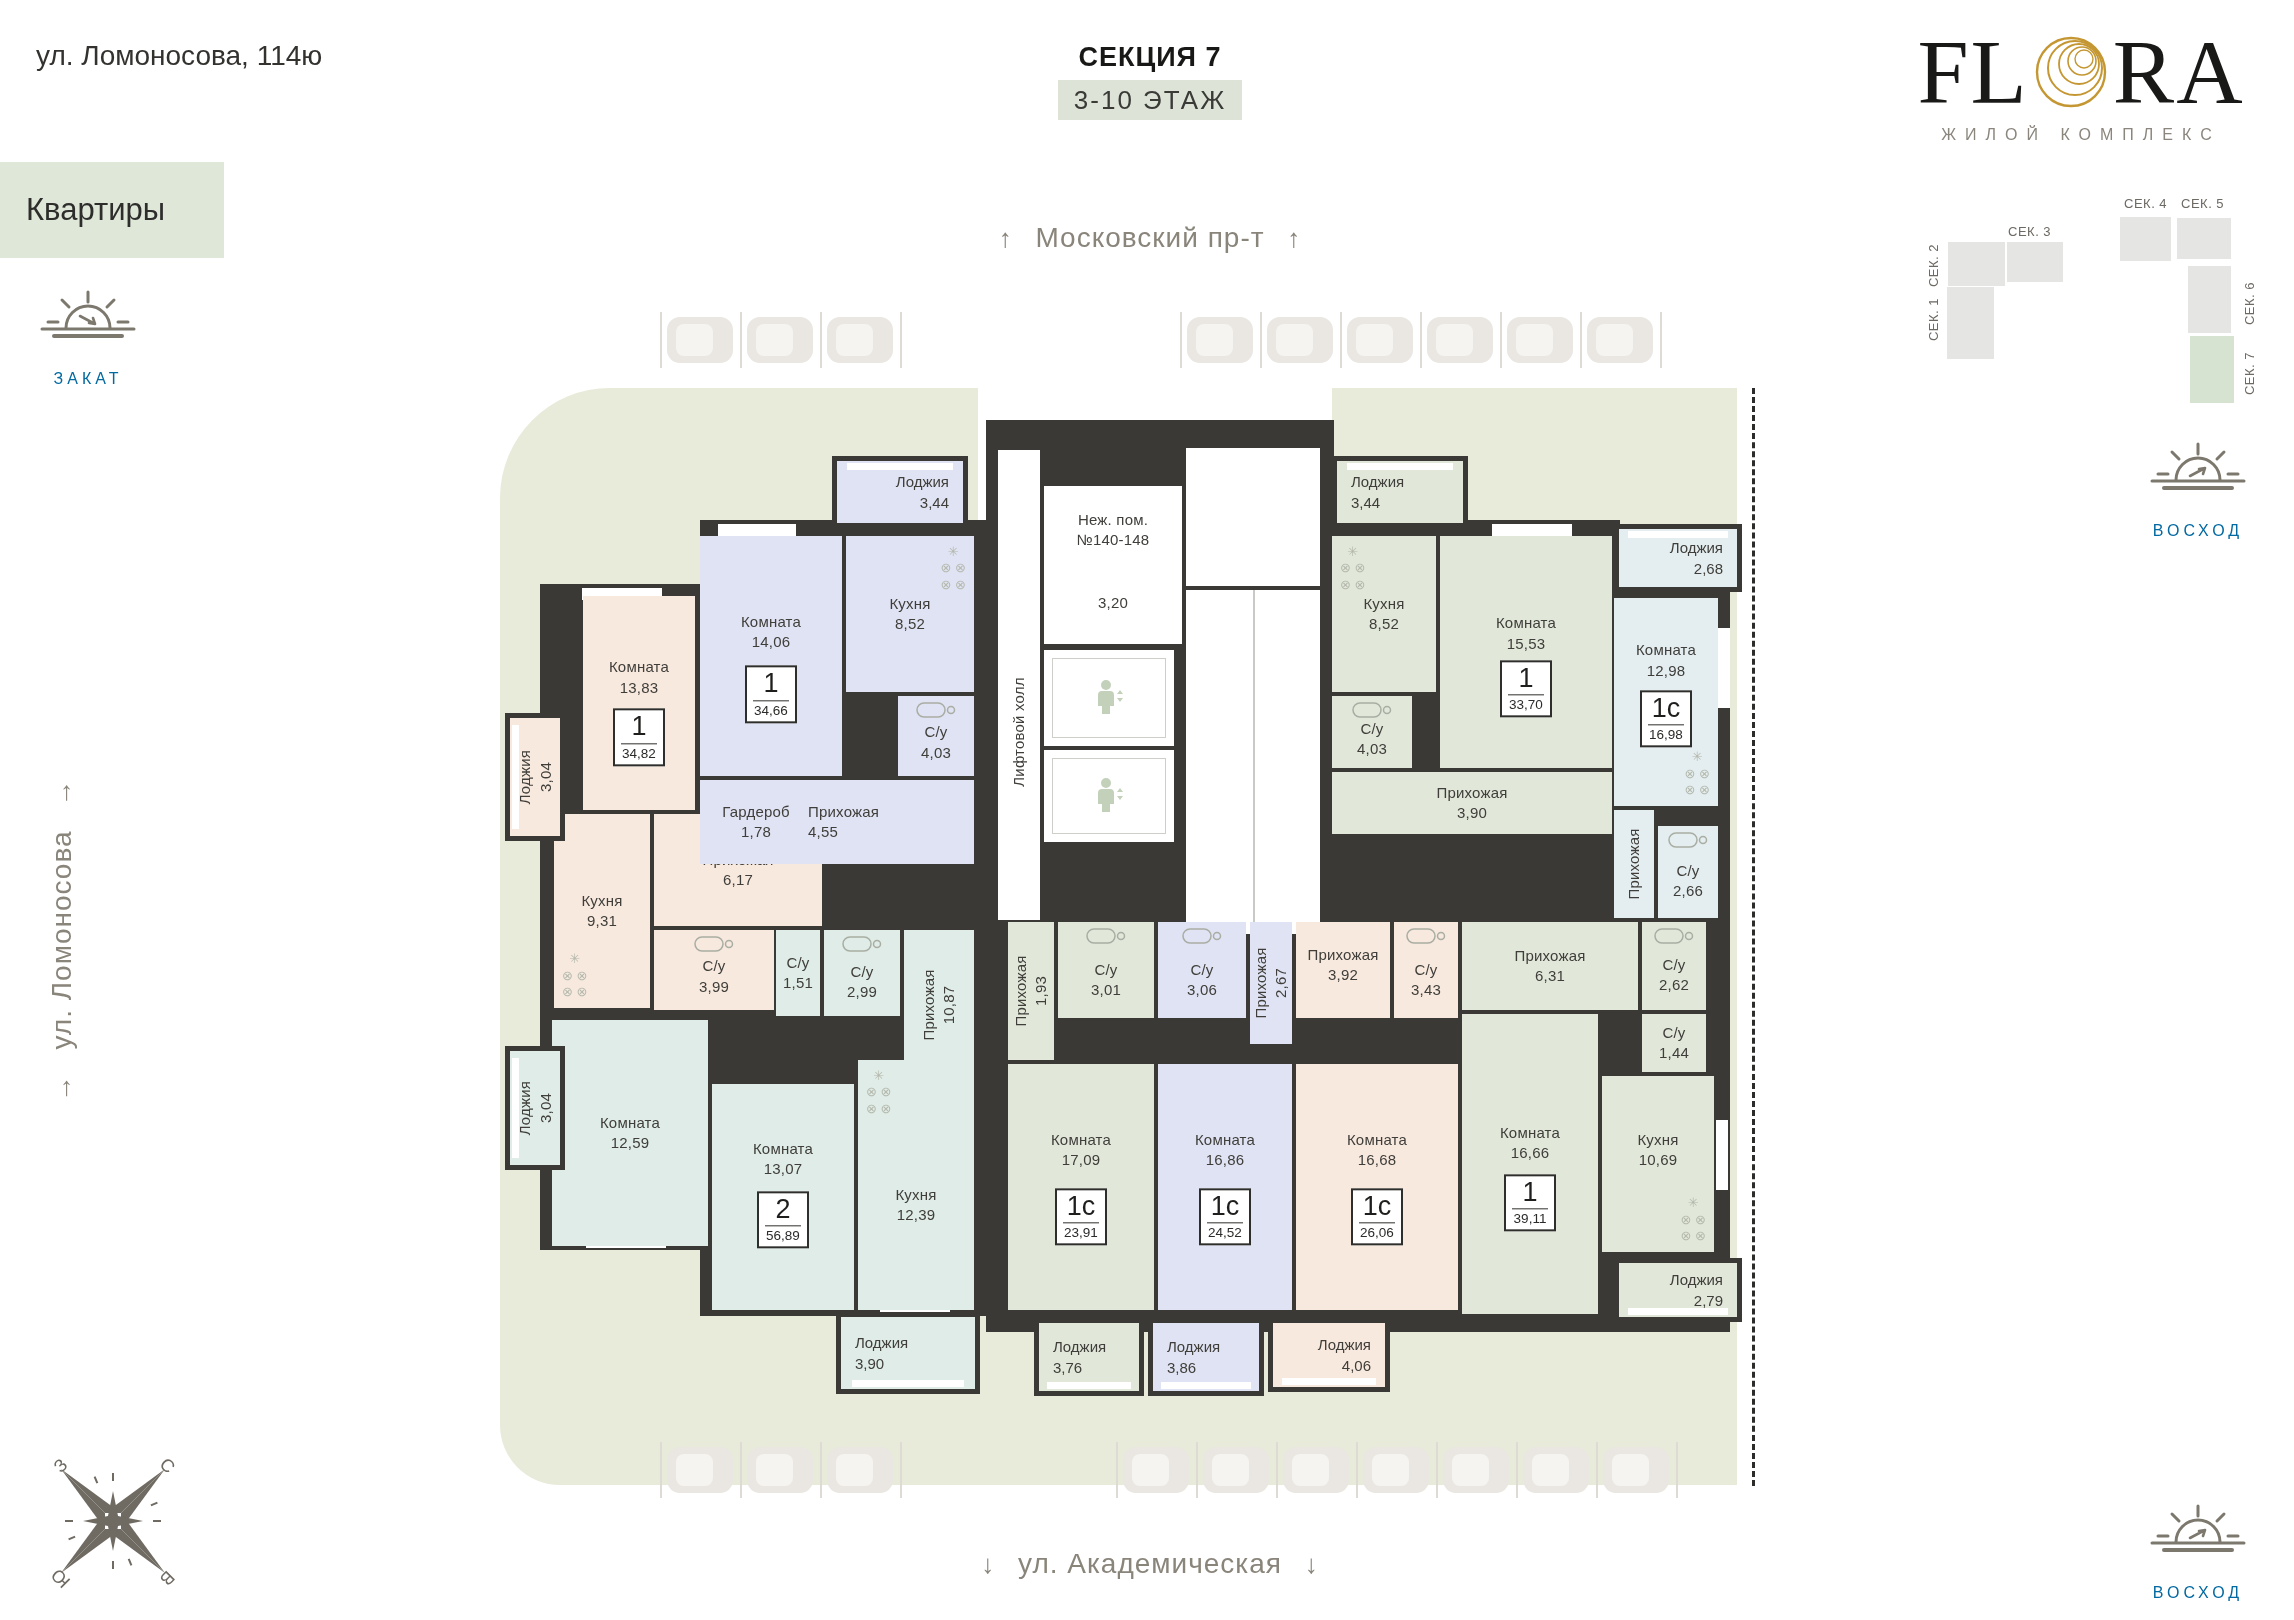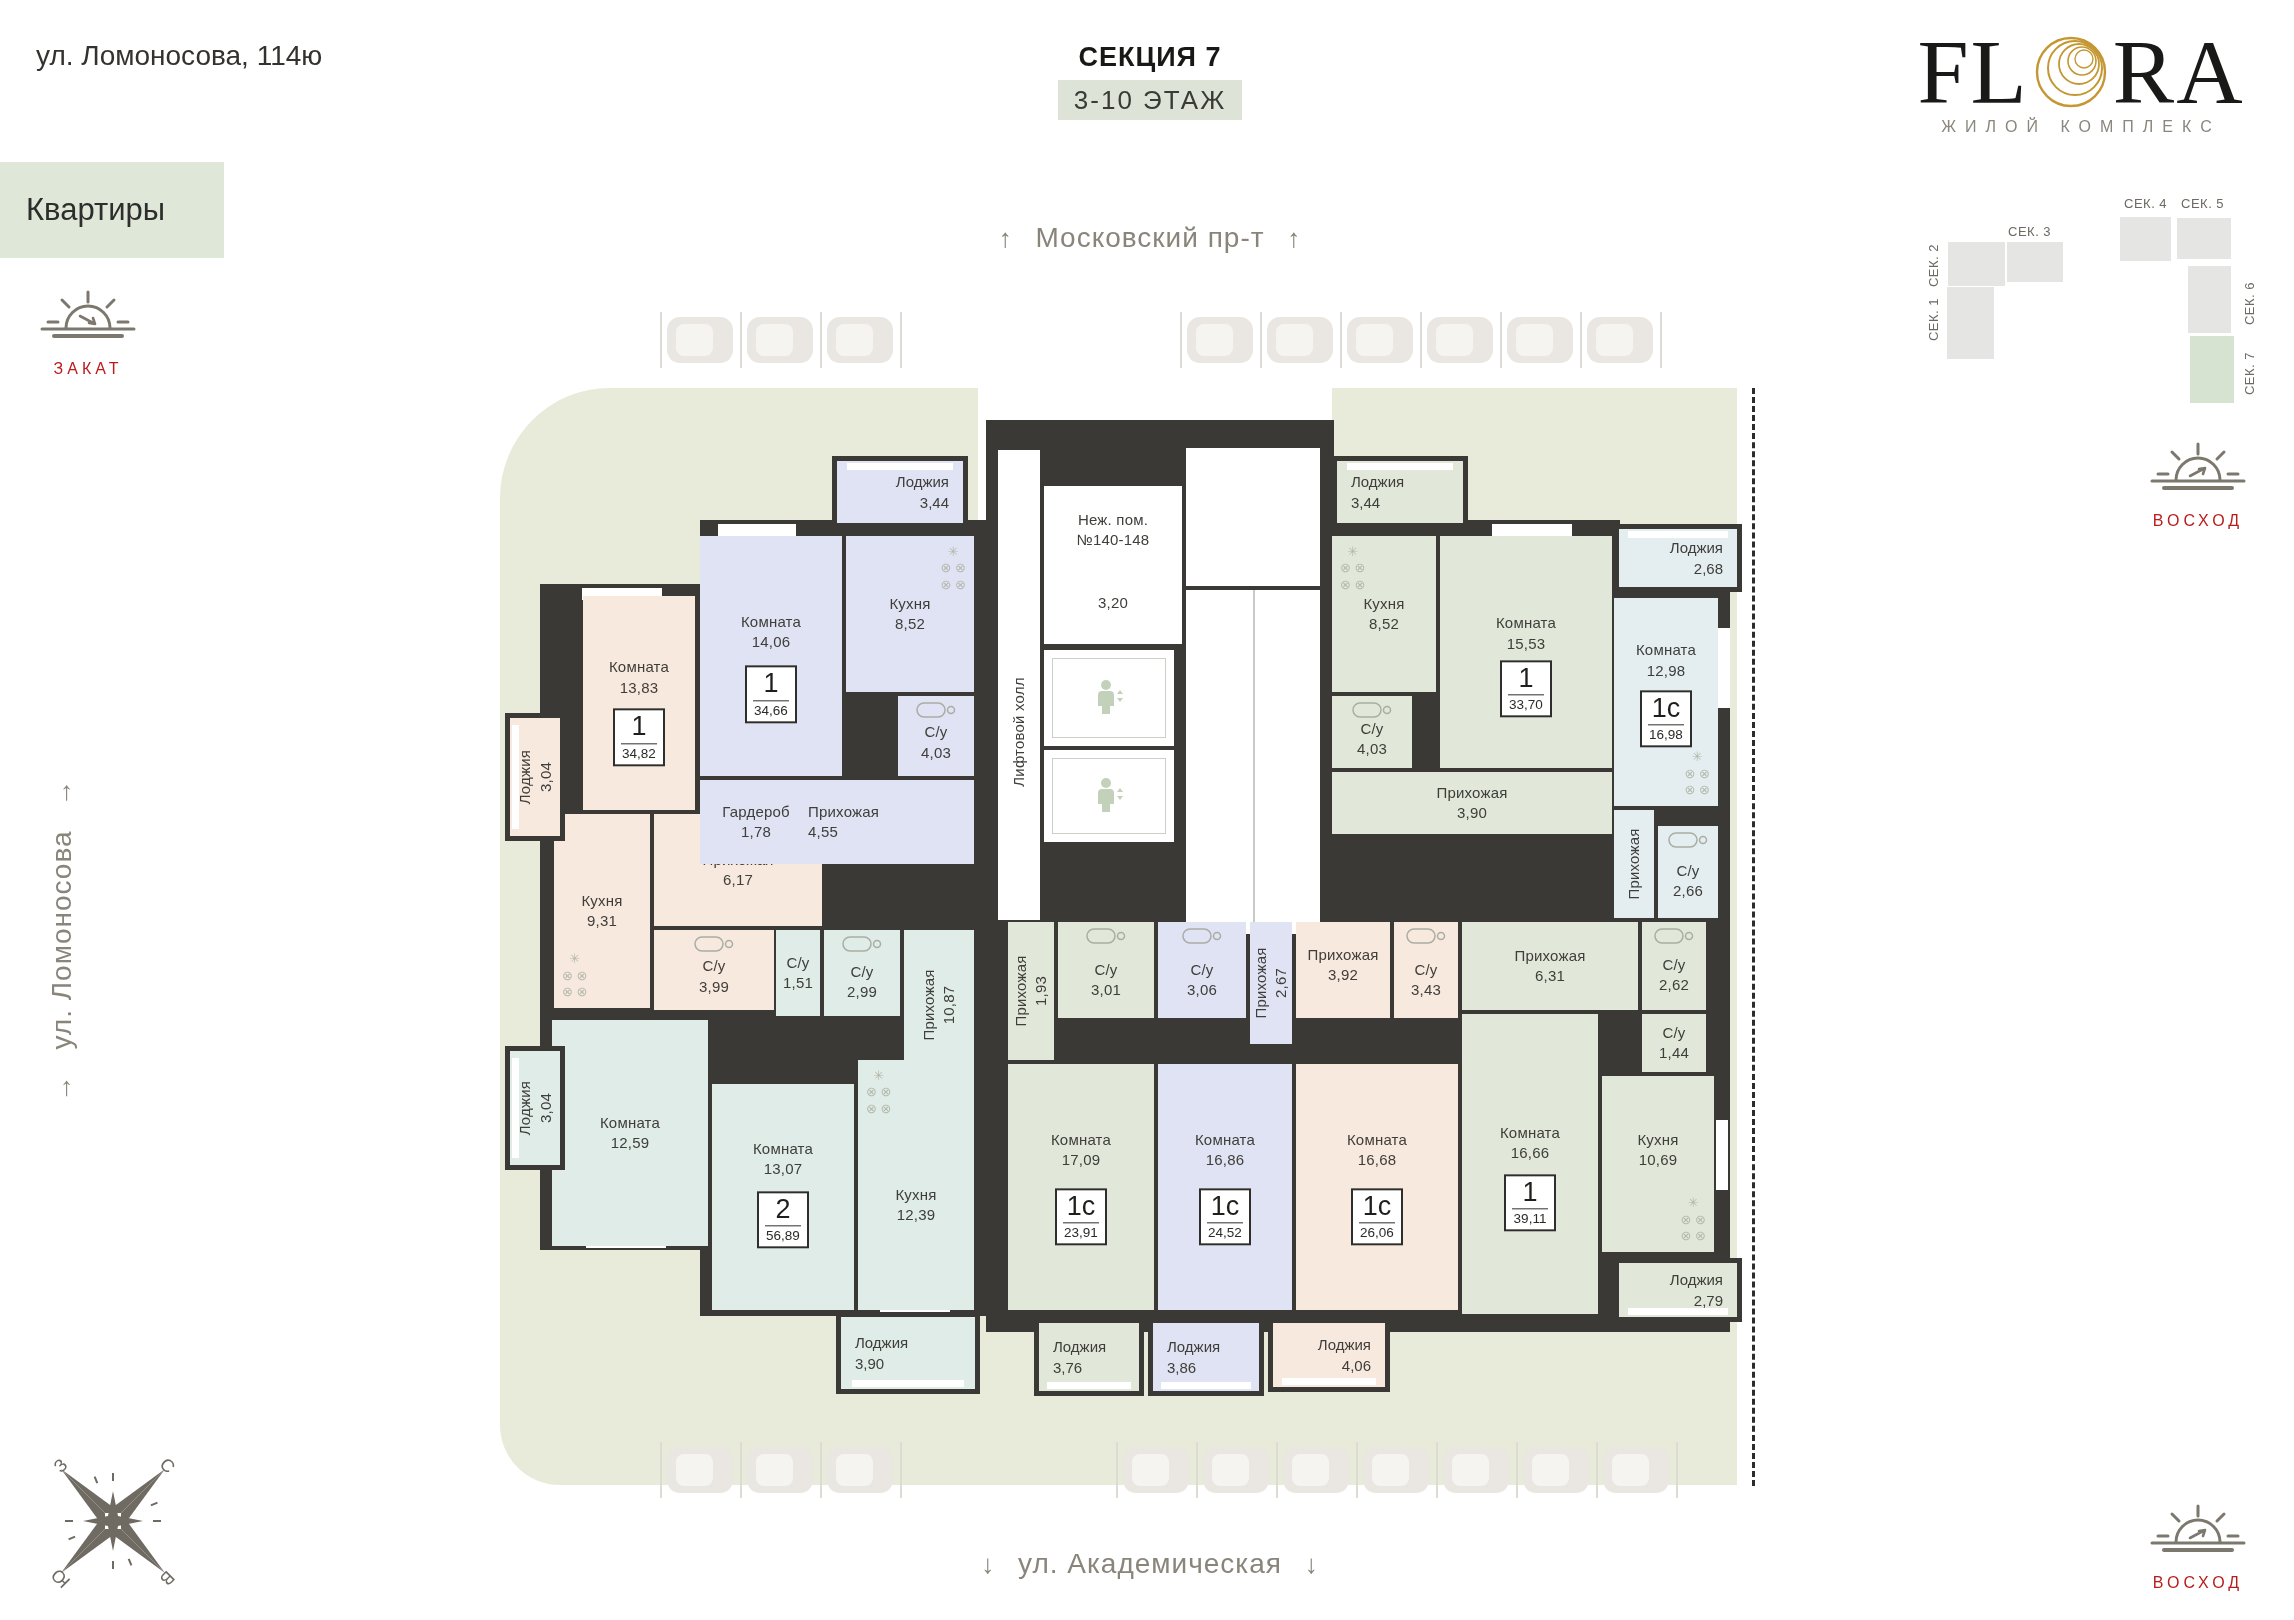--- a/index.html
+++ b/index.html
@@ -10,31 +10,31 @@
   .title{font-size:36px;font-weight:700;color:#1b1b19;letter-spacing:.2px;}
   .address{font-size:28px;color:#34322f;margin-top:10px;}
   .nav-box{background:#dfe7d9;display:flex;align-items:center;padding-left:26px;
            font-size:31px;color:#2d2d2b;}
   .section-title{font-size:27px;font-weight:700;color:#181816;letter-spacing:1px;text-align:center;}
   .floors-box{background:#dde4d7;color:#3a3a37;font-size:26px;letter-spacing:2px;
               display:flex;align-items:center;justify-content:center;}
   
   .logo-row{display:flex;align-items:flex-end;font-family:"Liberation Serif", serif;
             font-size:92px;line-height:.8;color:#191917;letter-spacing:2px;}
-  .logo-sub{font-size:16px;letter-spacing:9px;color:#8b867d;margin-top:8px;text-align:center;}
+  .logo-sub{font-size:16px;letter-spacing:9px;color:#8b867d;margin-top:16px;text-align:center;}
   
   .map-block{background:#e5e5e3;}
   .map-block.active{background:#d7e3d1;}
   .map-lbl{font-size:13px;color:#6d6963;letter-spacing:.5px;white-space:nowrap;}
   .vrot{transform:rotate(-90deg);transform-origin:center;}
   
   .street{font-size:28px;color:#8a857b;letter-spacing:1px;white-space:nowrap;}
   .street .ar{font-size:26px;}
   .sun-wrap{width:120px;text-align:center;color:#7d786e;}
-  .sun-lbl{font-size:16px;letter-spacing:4px;margin-top:14px;color:#b91c1c;}
+  .sun-lbl{font-size:16px;letter-spacing:4px;margin-top:24px;color:#0369a1;}
   .comp-letter{position:absolute;font-size:18px;color:#6f6a62;}
   
   .sage{background:#e8ebd9;}
   .plate{background:#3a3936;}
   .win{background:#ffffff;}
   .dashed-line{width:0;border-left:3px dashed #2c2c2a;}
   .room{position:absolute;}
   .room-lbl{position:absolute;left:50%;transform:translate(-50%,-50%);text-align:center;
             font-size:15px;line-height:1.35;color:#3f3e3a;white-space:nowrap;letter-spacing:.2px;}
   .room-lbl.v{transform:translate(-50%,-50%) rotate(-90deg);}

